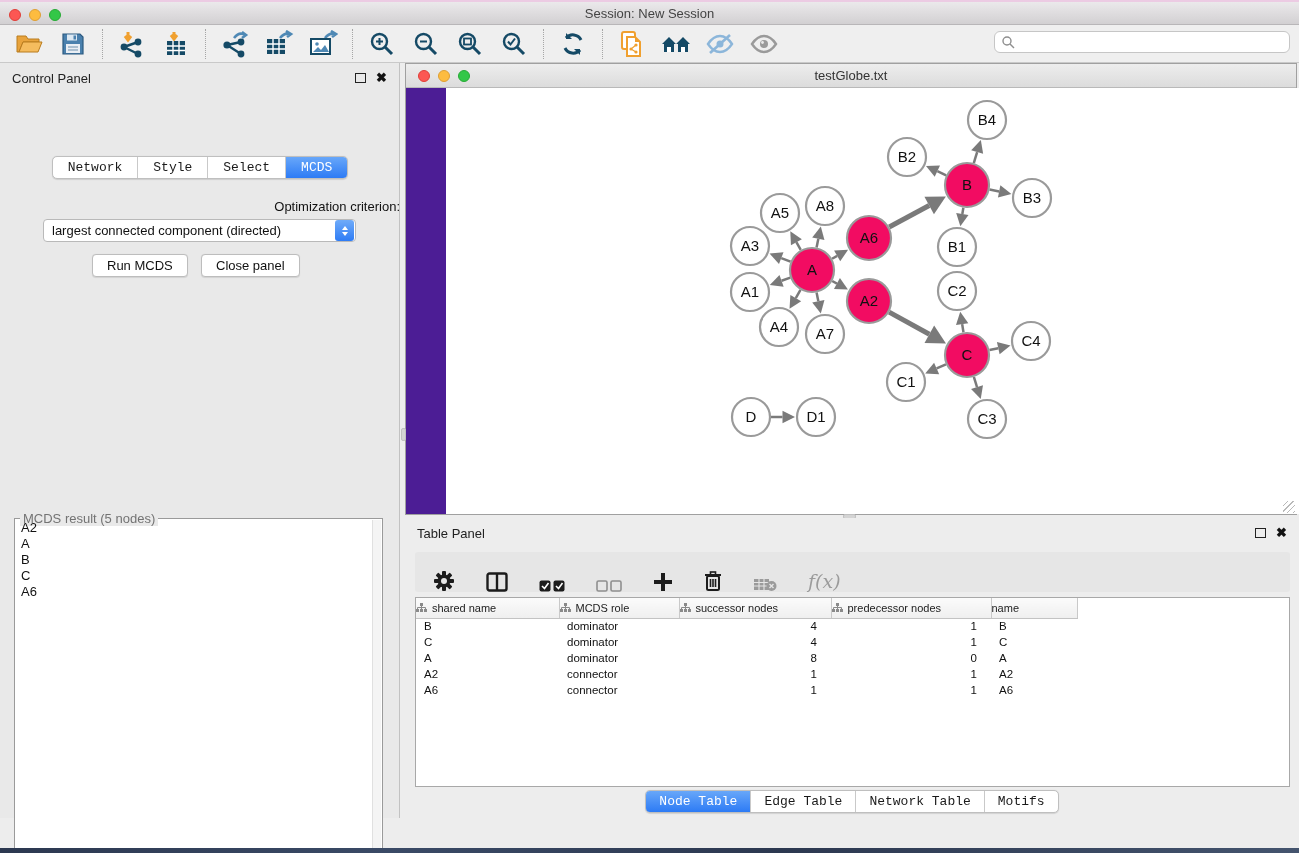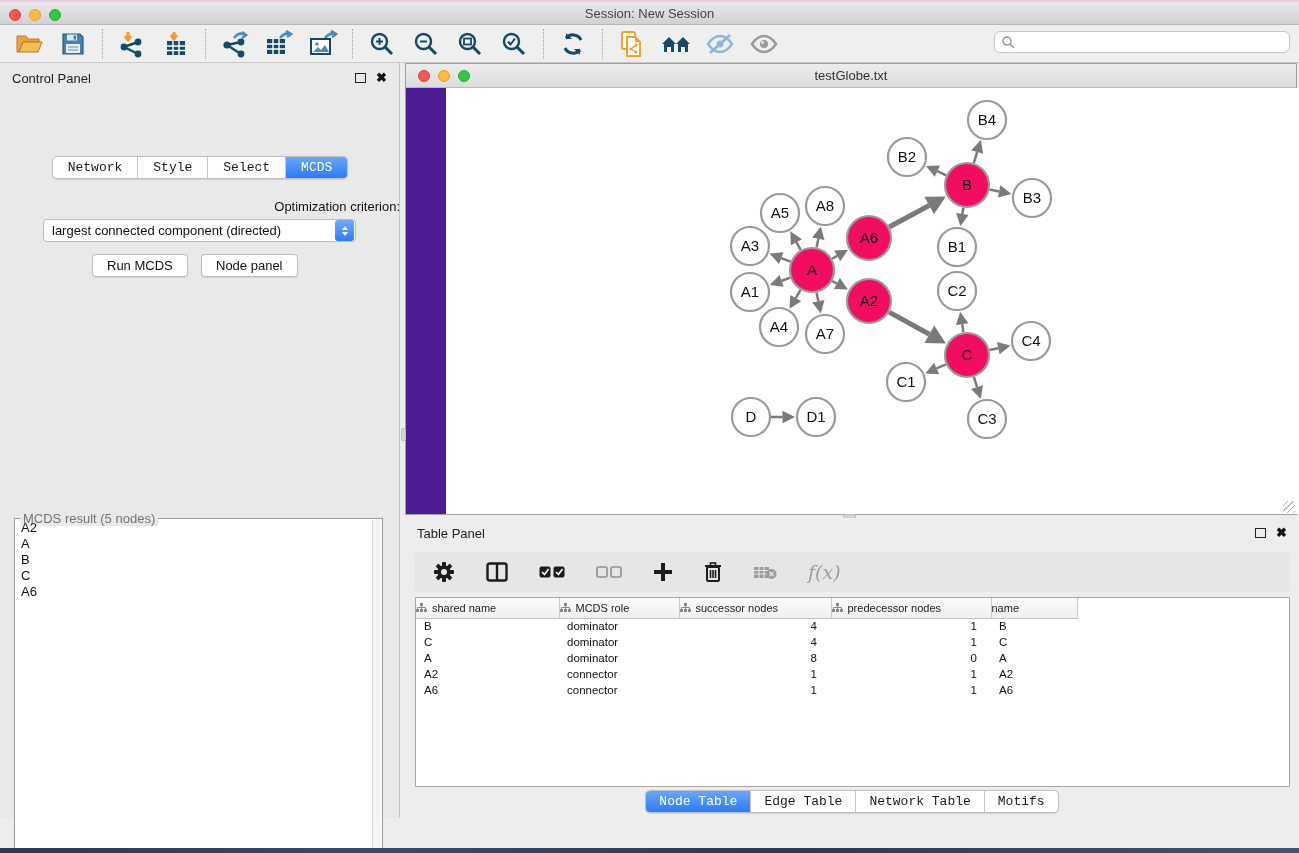--- a/index.html
+++ b/index.html
@@ -65,21 +65,21 @@
   .net-title { width:100%; text-align:center; font-size:13px; color:#333; }
   .net-canvas { position:absolute; left:0; top:24px; width:890px; height:426px; background:#fff;margin-left:40px; }
   .resize-grip { position:absolute; right:1px; bottom:1px; width:12px; height:12px;
     background:repeating-linear-gradient(135deg, transparent 0 3px, #b9b9b9 3px 4px); }
   .splitter-dot-h { left:843px; top:514px; width:13px; height:5px; background:#d4d4d4; border:1px solid #c0c0c0; border-radius:2px; }
   .splitter-dot-v { left:401px; top:428px; width:5px; height:13px; background:#d4d4d4; border:1px solid #c0c0c0; border-radius:2px; }
 
   
   .table-panel { left:405px; top:518px; width:894px; height:300px; background:#ededed; }
   .tp-toolbar { position:absolute; left:10px; top:34px; width:875px; height:40px; background:#e6e6e6; border-radius:3px;
-    display:flex; align-items:center; gap:31px; padding-left:18px; }
+    display:flex; align-items:flex-end; gap:31px; padding-left:18px; }
   .tp-btn { display:flex; align-items:center; justify-content:center; }
   .fx-label { font-size:19px; color:#9b9b9b; font-family:"DejaVu Serif", serif; font-style:italic; }
   .data-table { position:absolute; left:10px; top:79px; width:875px; height:190px; background:#fff; border:1px solid #a8a8a8; overflow:hidden; }
   table.grid { border-collapse:collapse; table-layout:fixed; width:661px; }
   .grid th { height:20px; background:linear-gradient(#fbfbfb,#efefef); border-bottom:1px solid #c3c3c3; border-right:1px solid #c9c9c9;
     font-size:11px; font-weight:normal; color:#222; text-align:left; position:relative; white-space:nowrap; }
   .grid th .hier { margin-right:5px; vertical-align:-1px; }
   .grid td { height:16px; font-size:11.5px; color:#111; padding:0 8px; white-space:nowrap; }
   .grid td.num { text-align:right; padding-right:14px; }
   .tp-tabs { position:absolute; left:0; width:894px; top:272px; text-align:center; }
@@ -276,21 +276,21 @@
   </div>
   <div class="abs opt-label">Optimization criterion:</div>
   <div class="abs dropdown">
     <span class="dropdown-text">largest connected component (directed)</span>
     <span class="dropdown-stepper">
       <span class="chev-up"></span>
         <span class="chev-down"></span>
     </span>
   </div>
   <button class="abs btn run-btn">Run MCDS</button>
-  <button class="abs btn closep-btn">Node panel</button>
+  <button class="abs btn closep-btn">Close panel</button>
   <div class="abs result-box">
     <span class="result-legend">MCDS result (5 nodes)</span>
     <div class="result-list">
         <div class="result-item">A2</div>
         <div class="result-item">A</div>
         <div class="result-item">B</div>
         <div class="result-item">C</div>
         <div class="result-item">A6</div>
       </div>
     <div class="result-scrollbar"></div>

